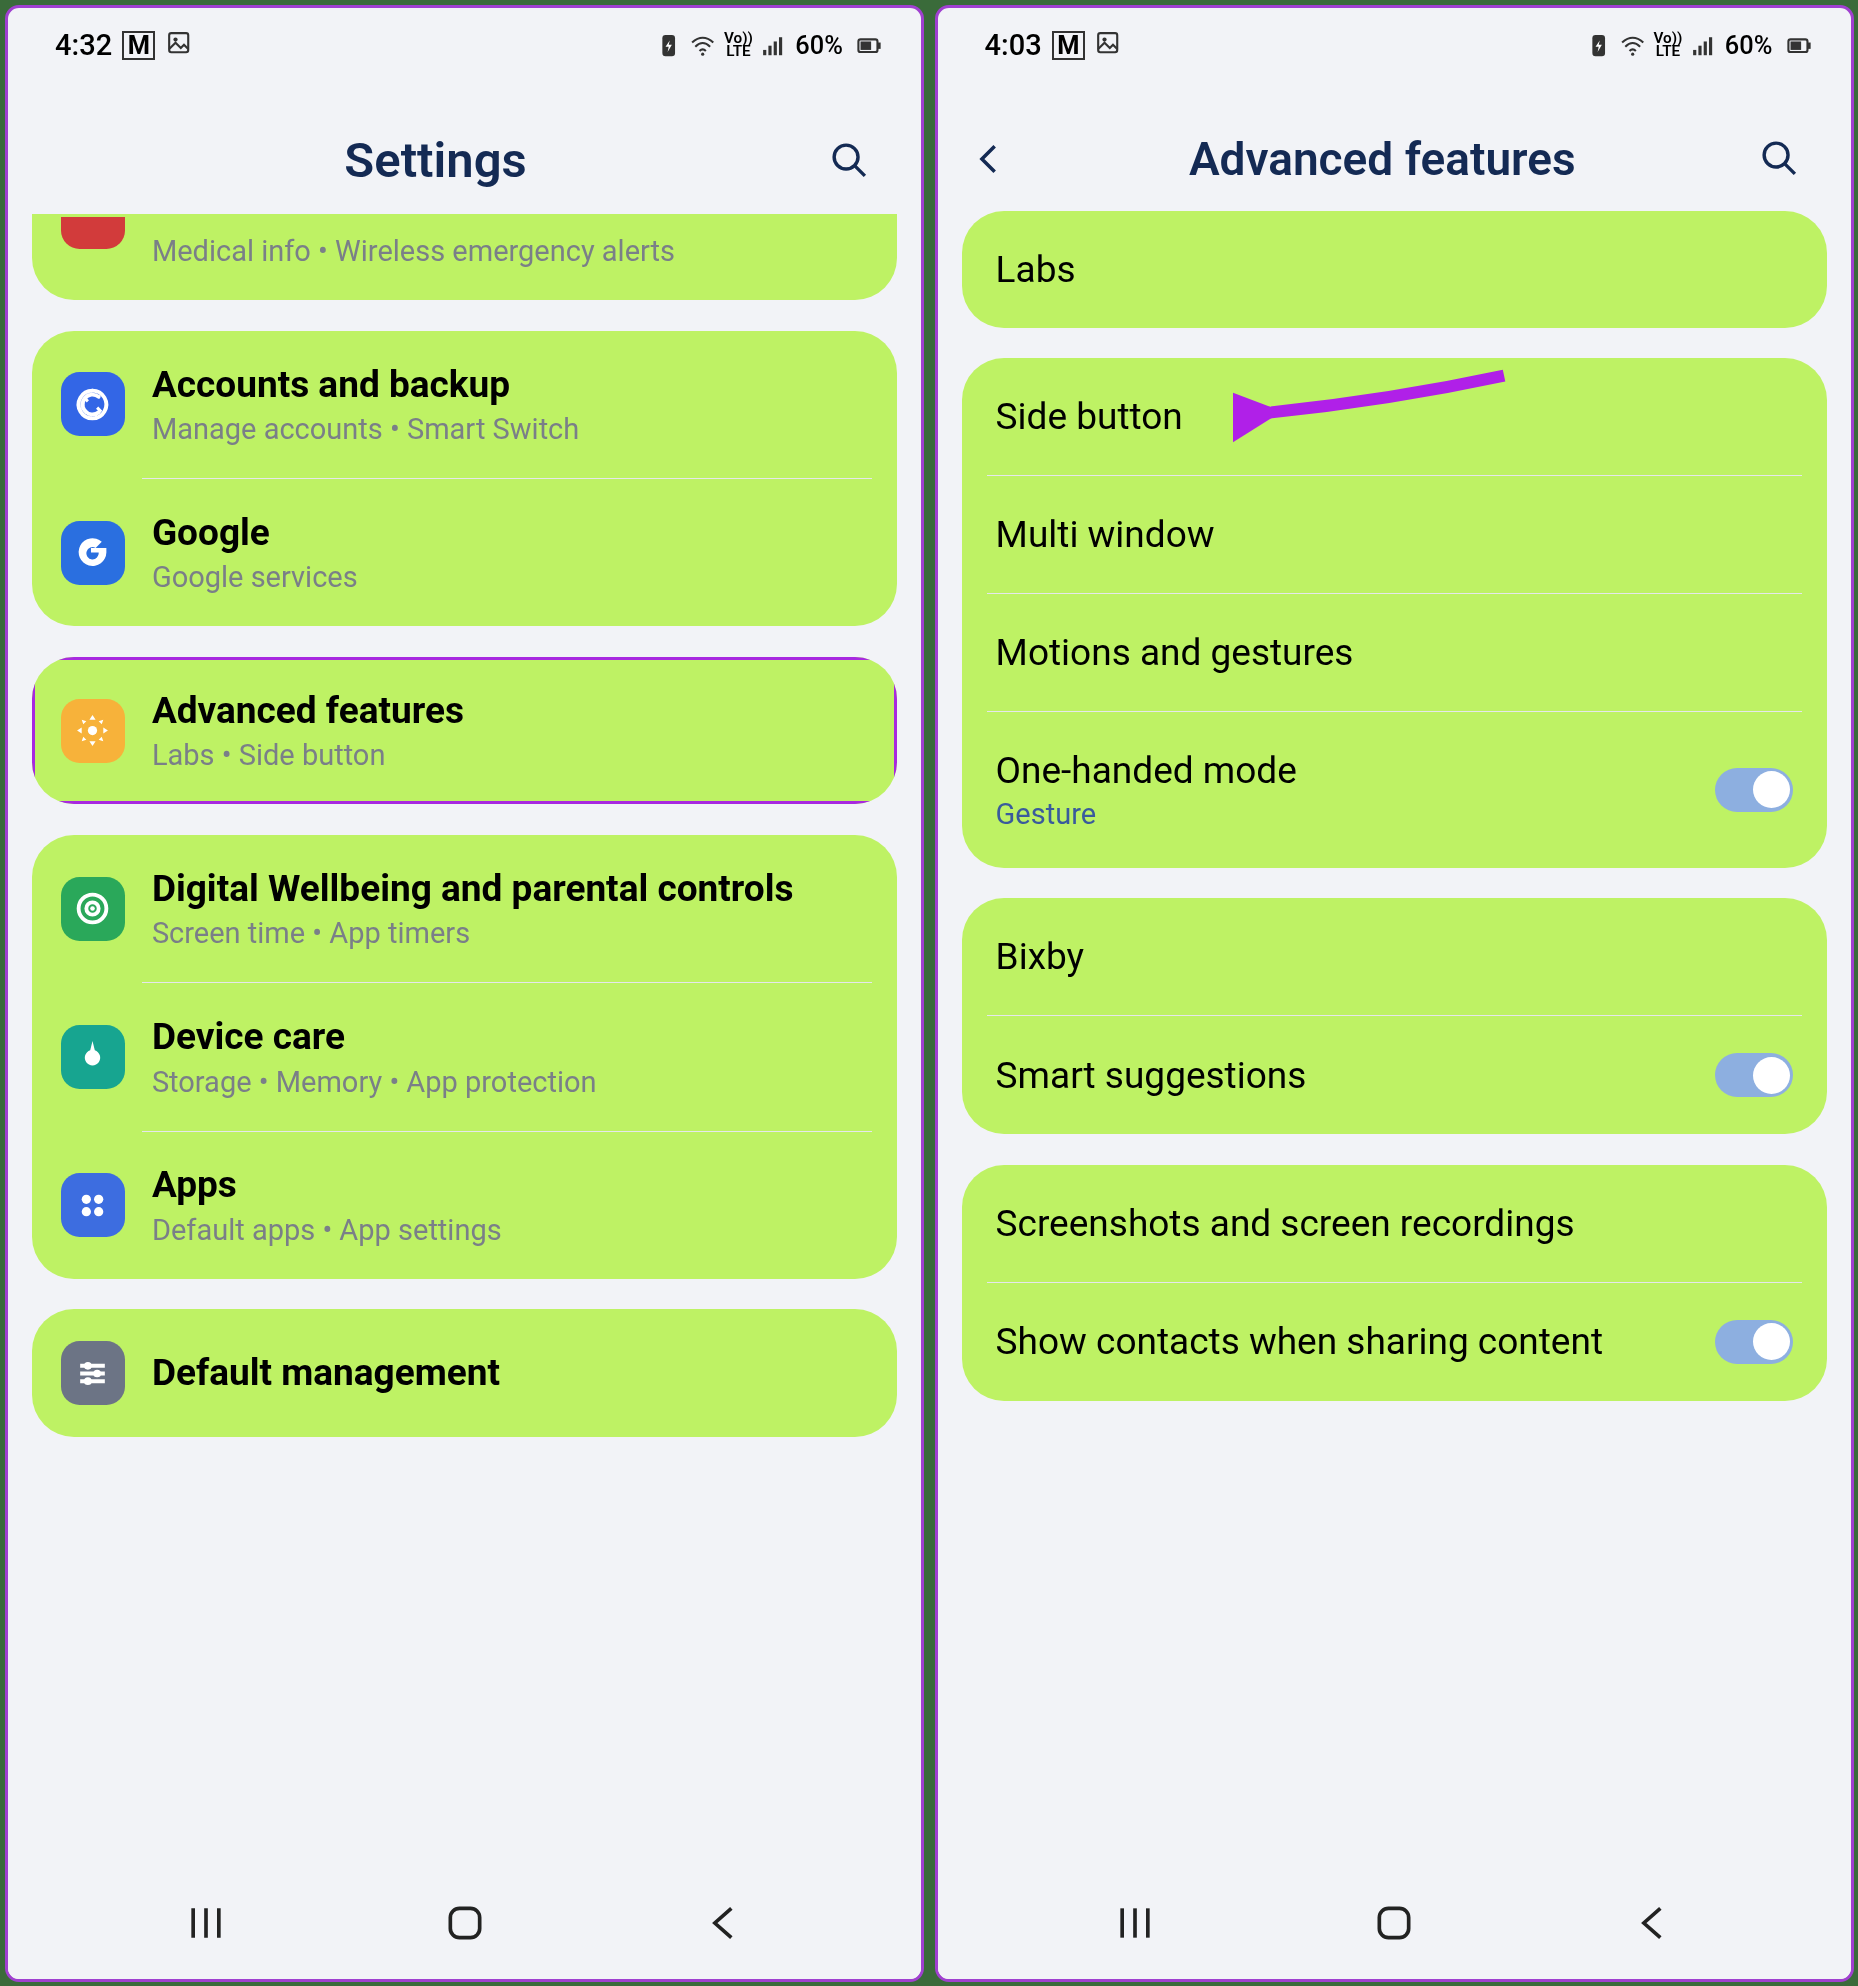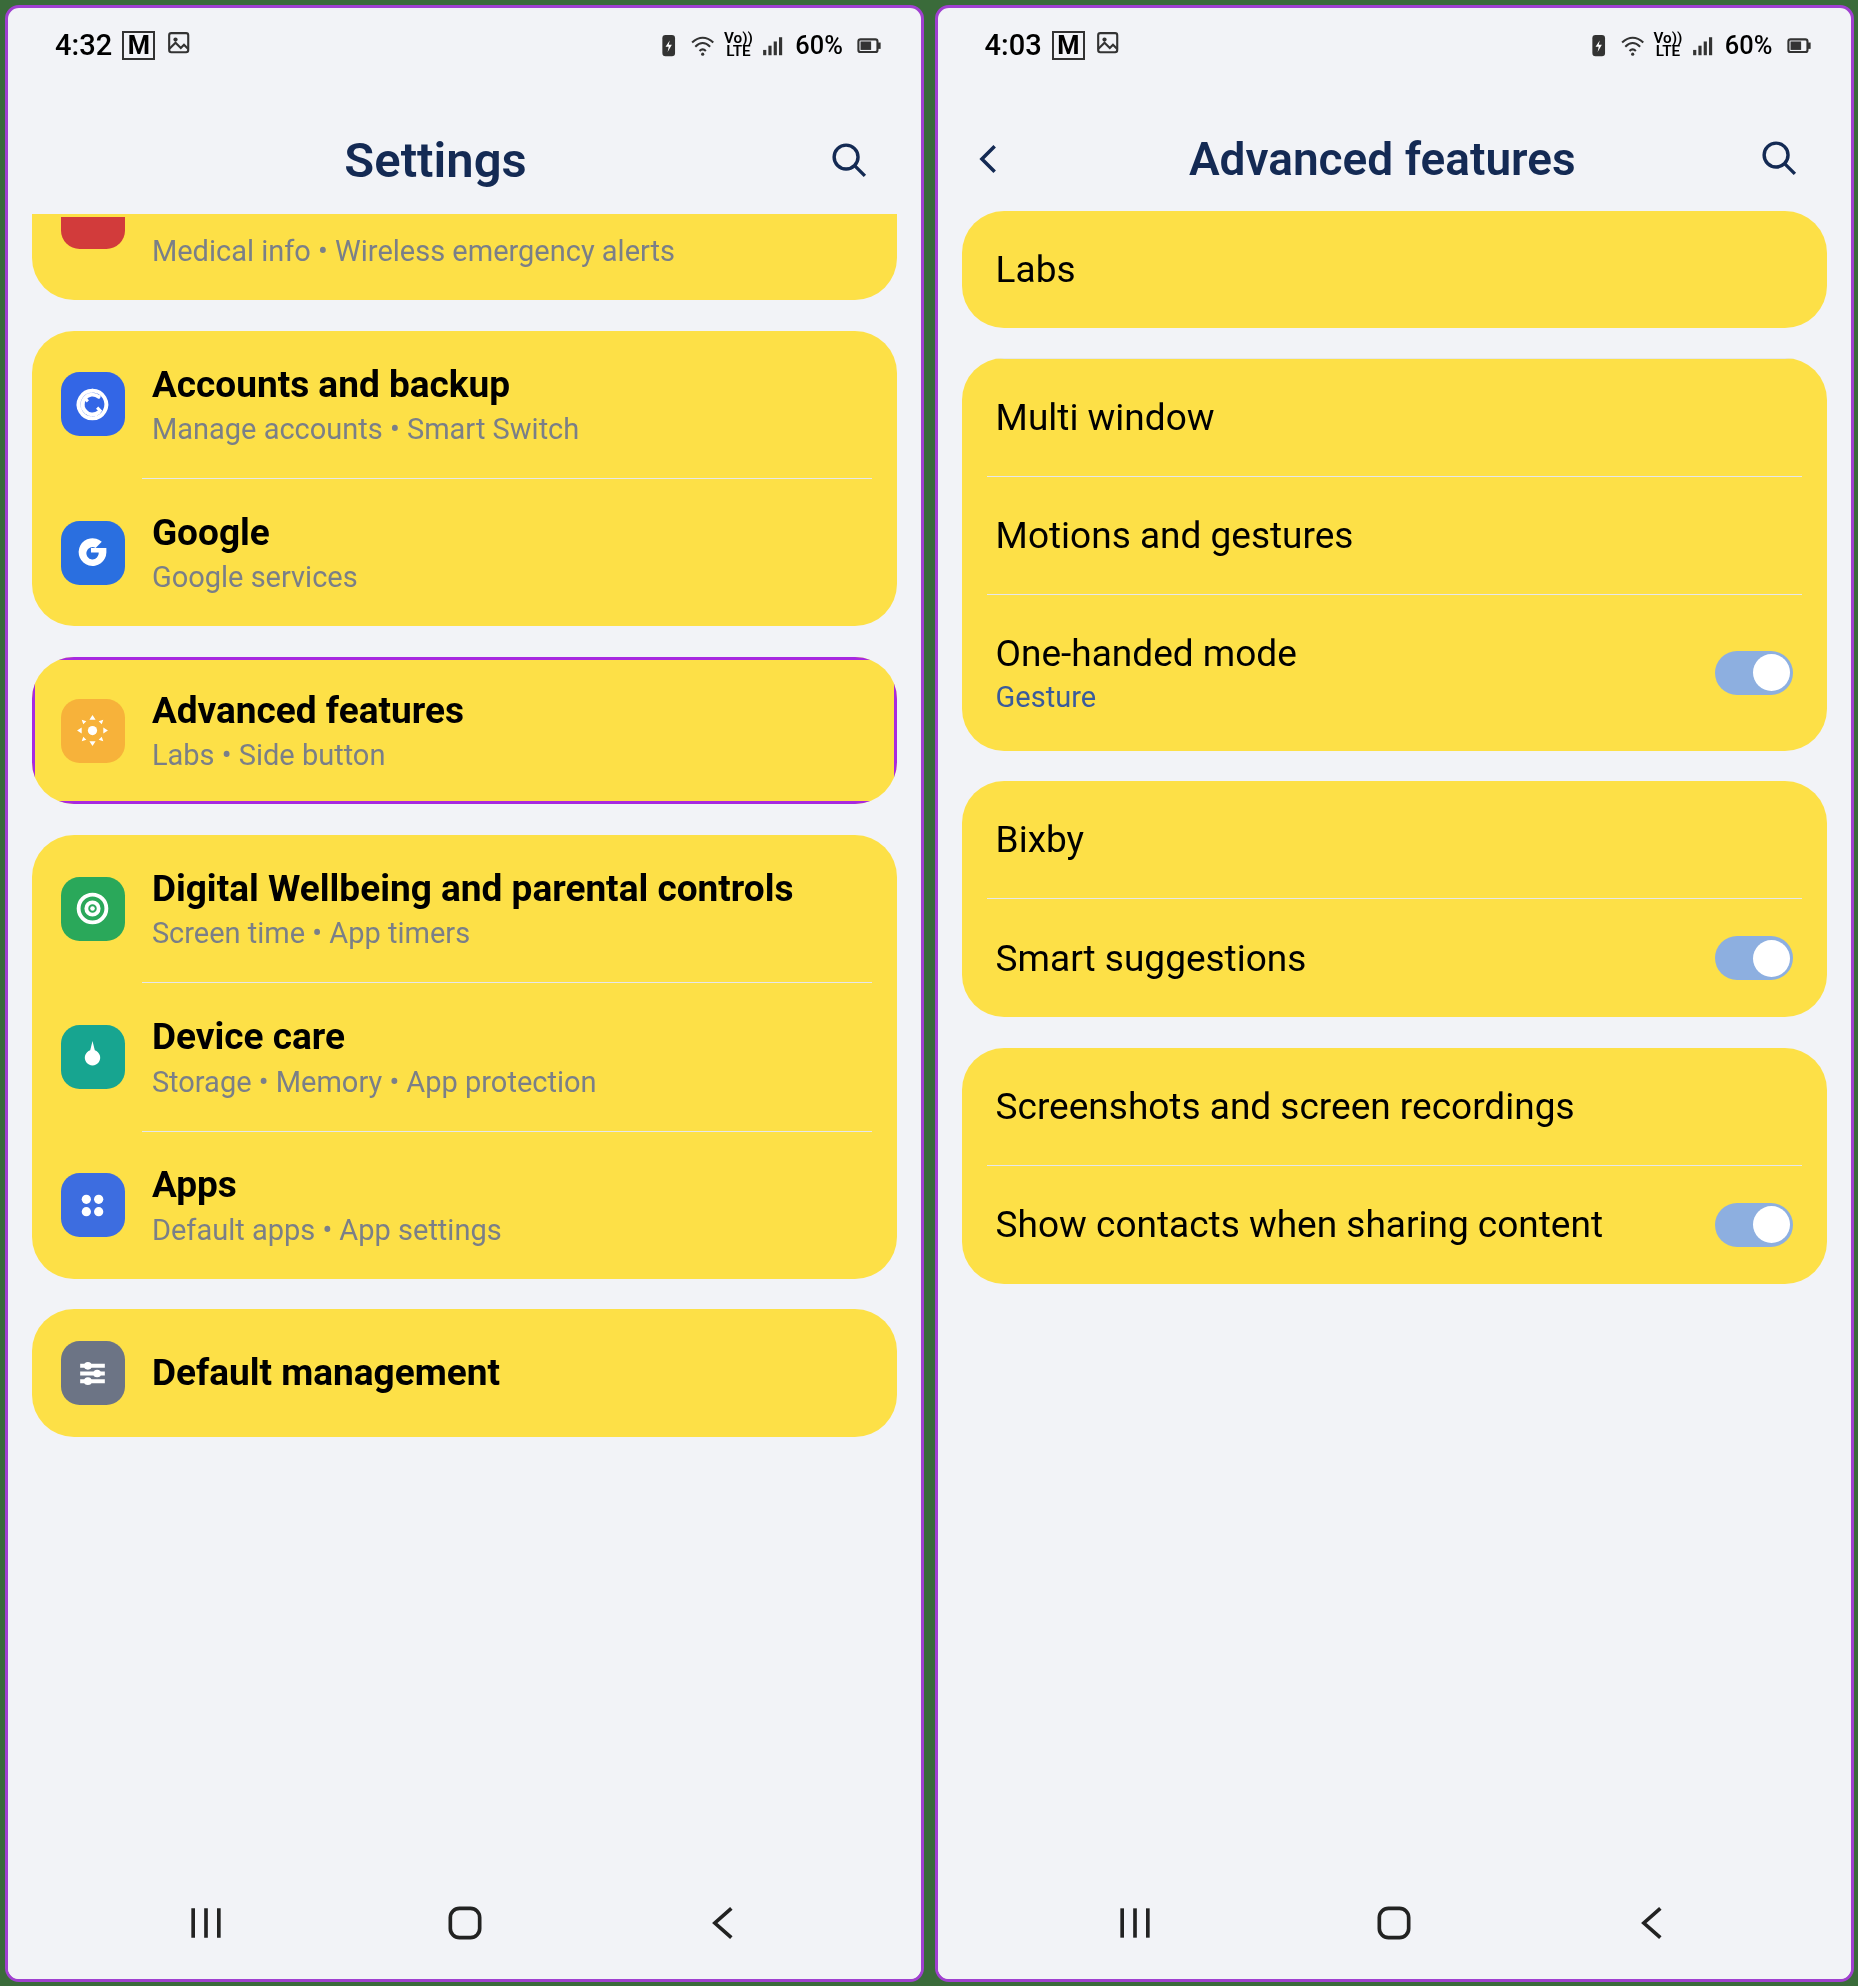--- a/index.html
+++ b/index.html
@@ -43,21 +43,21 @@
     font-size: 49px;
     font-weight: 600;
     color: #142a54;
     flex: 1;
   }
   .header-title.sub { font-size:46px; }
   .back-chev { width:34px; height:34px; color:#142a54; }
   .search-ic { width:41px; height:41px; color:#142a54; margin-right:17px;}
   .content { flex:1; overflow:hidden; padding: 0 24px; }
   .card {
-    background: #fde047;
+    background: #bef264;
     border-radius: 42px;
     margin-bottom: 30.5px;
     overflow: hidden;
   }
   .card.clip-top { border-top-left-radius:0; border-top-right-radius:0; margin-top:-17px;}
   .row {
     display: flex;
     align-items: center;
     padding: 32px 25.4px 32px 20.3px;
     gap: 27px;
@@ -324,20 +324,35 @@
 
   <div class="content" style="position:relative;">
     <div class="card" id="right-grp-0">
         <div class="row2" style="position: relative;">
           <div class="row2-text">
             <div class="row2-title">Labs</div>
           </div>
         </div>
       </div>
     <div class="card" id="right-grp-1">
+        <div class="row2" style="position: relative;">
+          <div class="row2-text">
+            <div class="row2-title">Side button</div>
+          </div>
+          <div>
+            <svg width="288" height="85" style="position:absolute;left:271px;top:8.5px;" viewBox="0 0 340 100">
+              <defs>
+                <marker id="ah" markerWidth="12" markerHeight="12" refX="2" refY="6" orient="auto">
+                  <path d="M12 0 L0 6 L12 12 Z" fill="#b020e8"></path>
+                </marker>
+              </defs>
+              <path d="M320 10 Q180 40 30 55" fill="none" stroke="#b020e8" stroke-width="14" marker-end="url(#ah)"></path>
+            </svg>
+          </div>
+        </div>
         <div class="divider2"></div>
         <div class="row2" style="position: relative;">
           <div class="row2-text">
             <div class="row2-title">Multi window</div>
           </div>
         </div>
         <div class="divider2"></div>
         <div class="row2" style="position: relative;">
           <div class="row2-text">
             <div class="row2-title">Motions and gestures</div>

